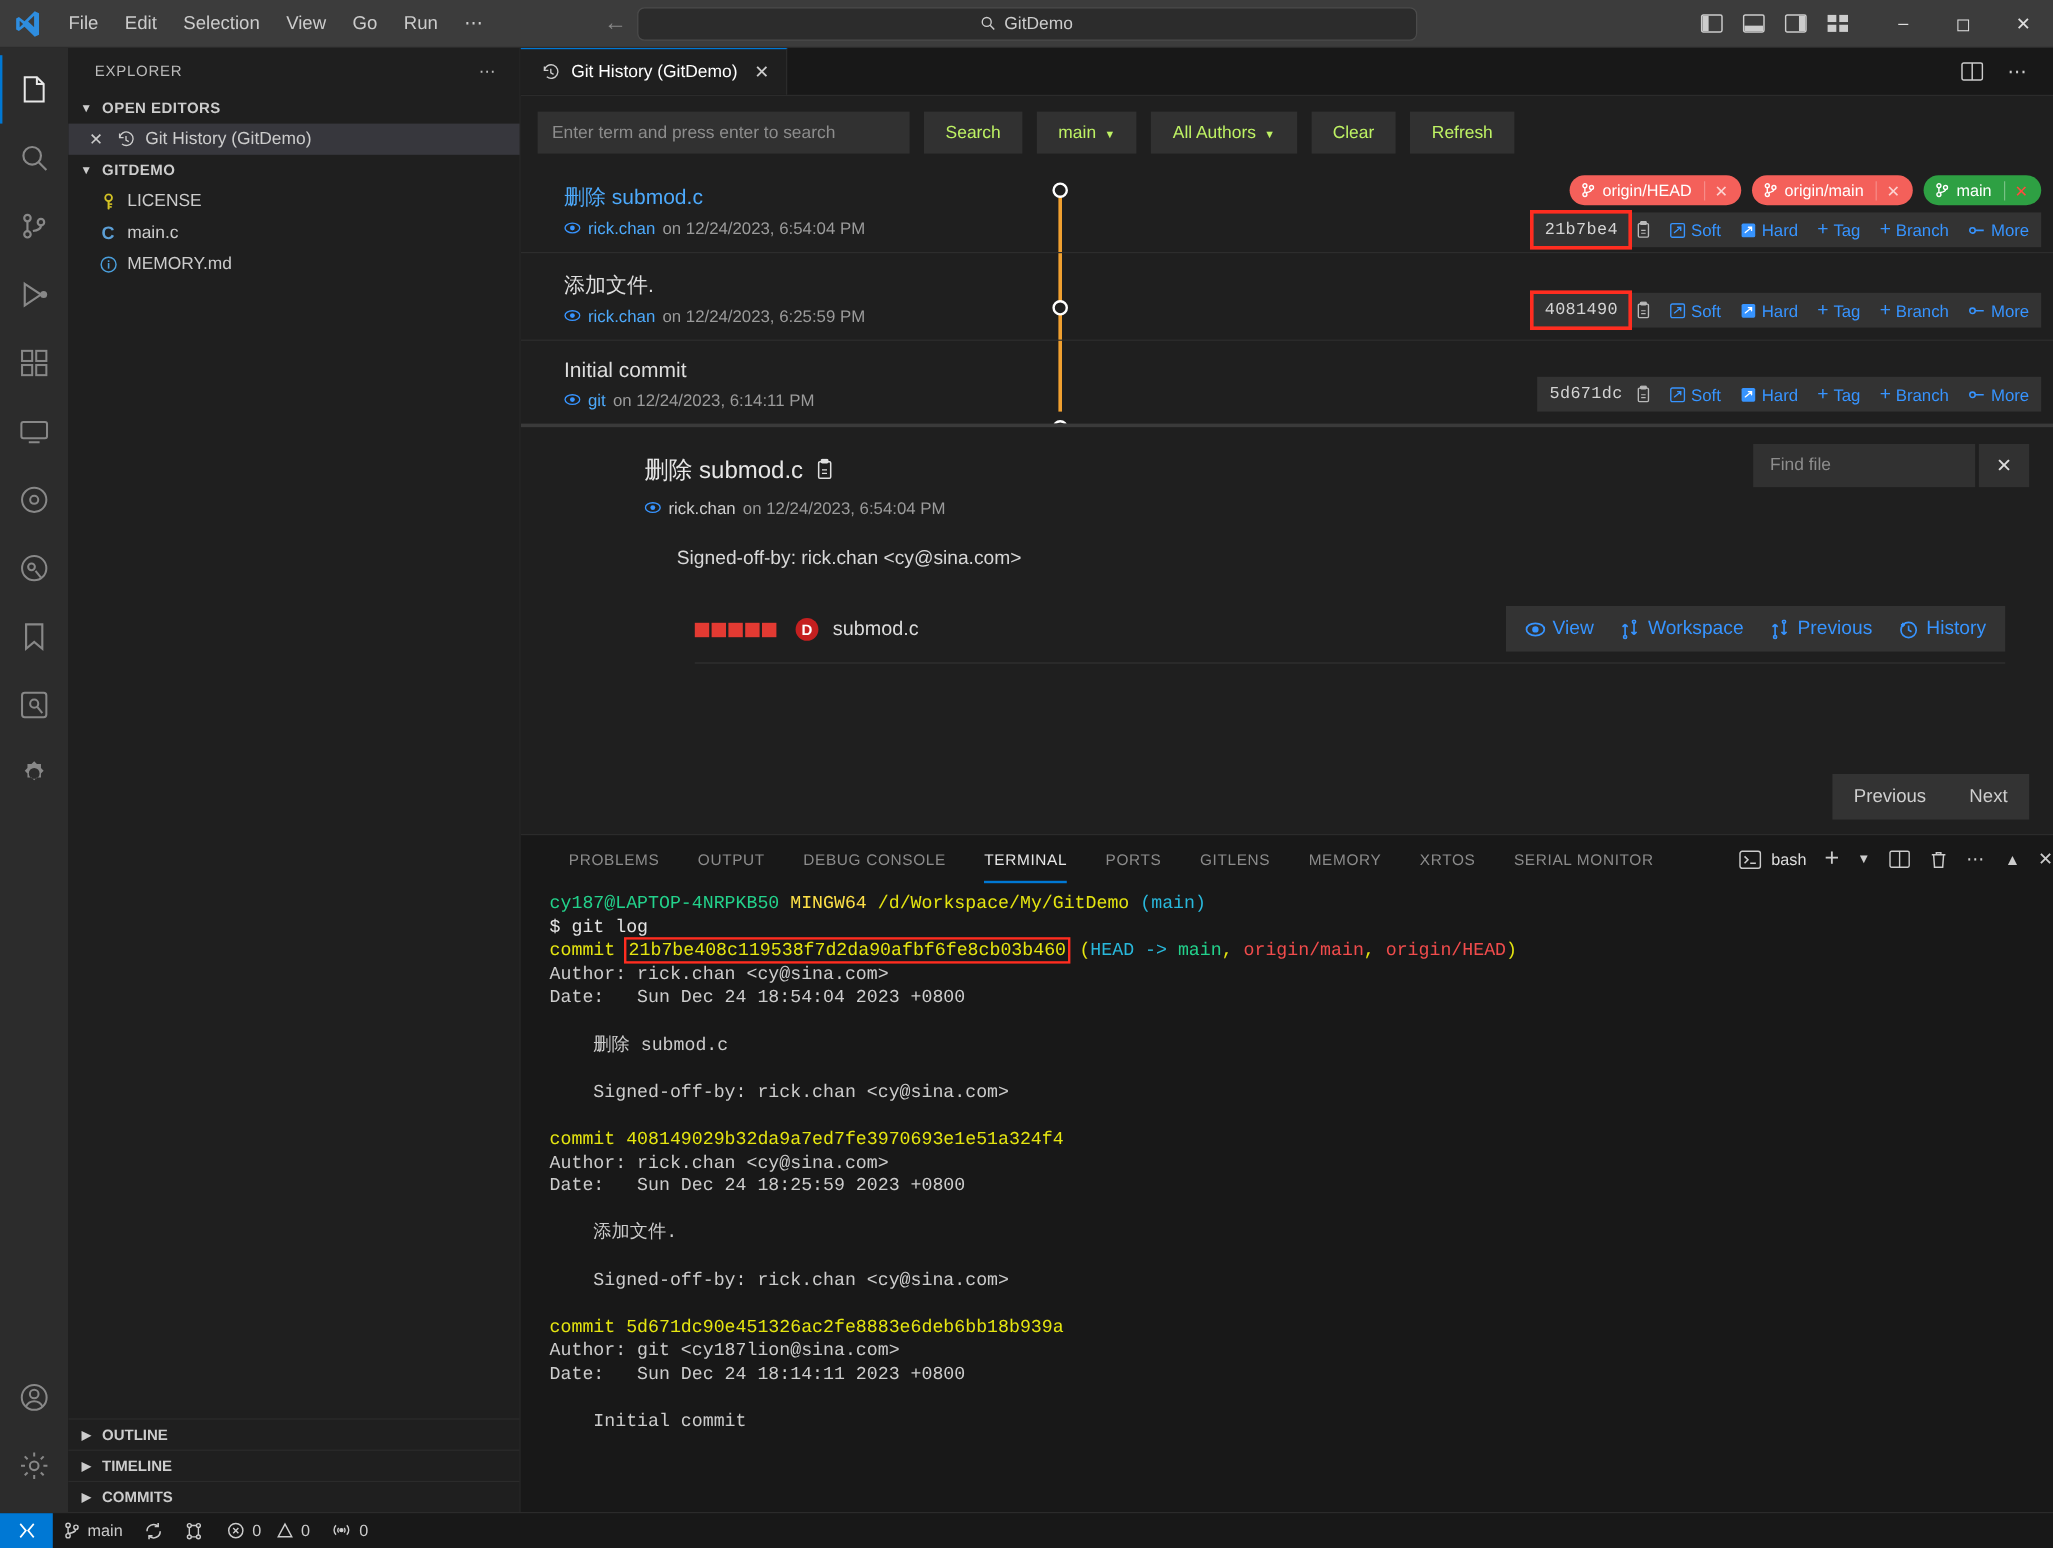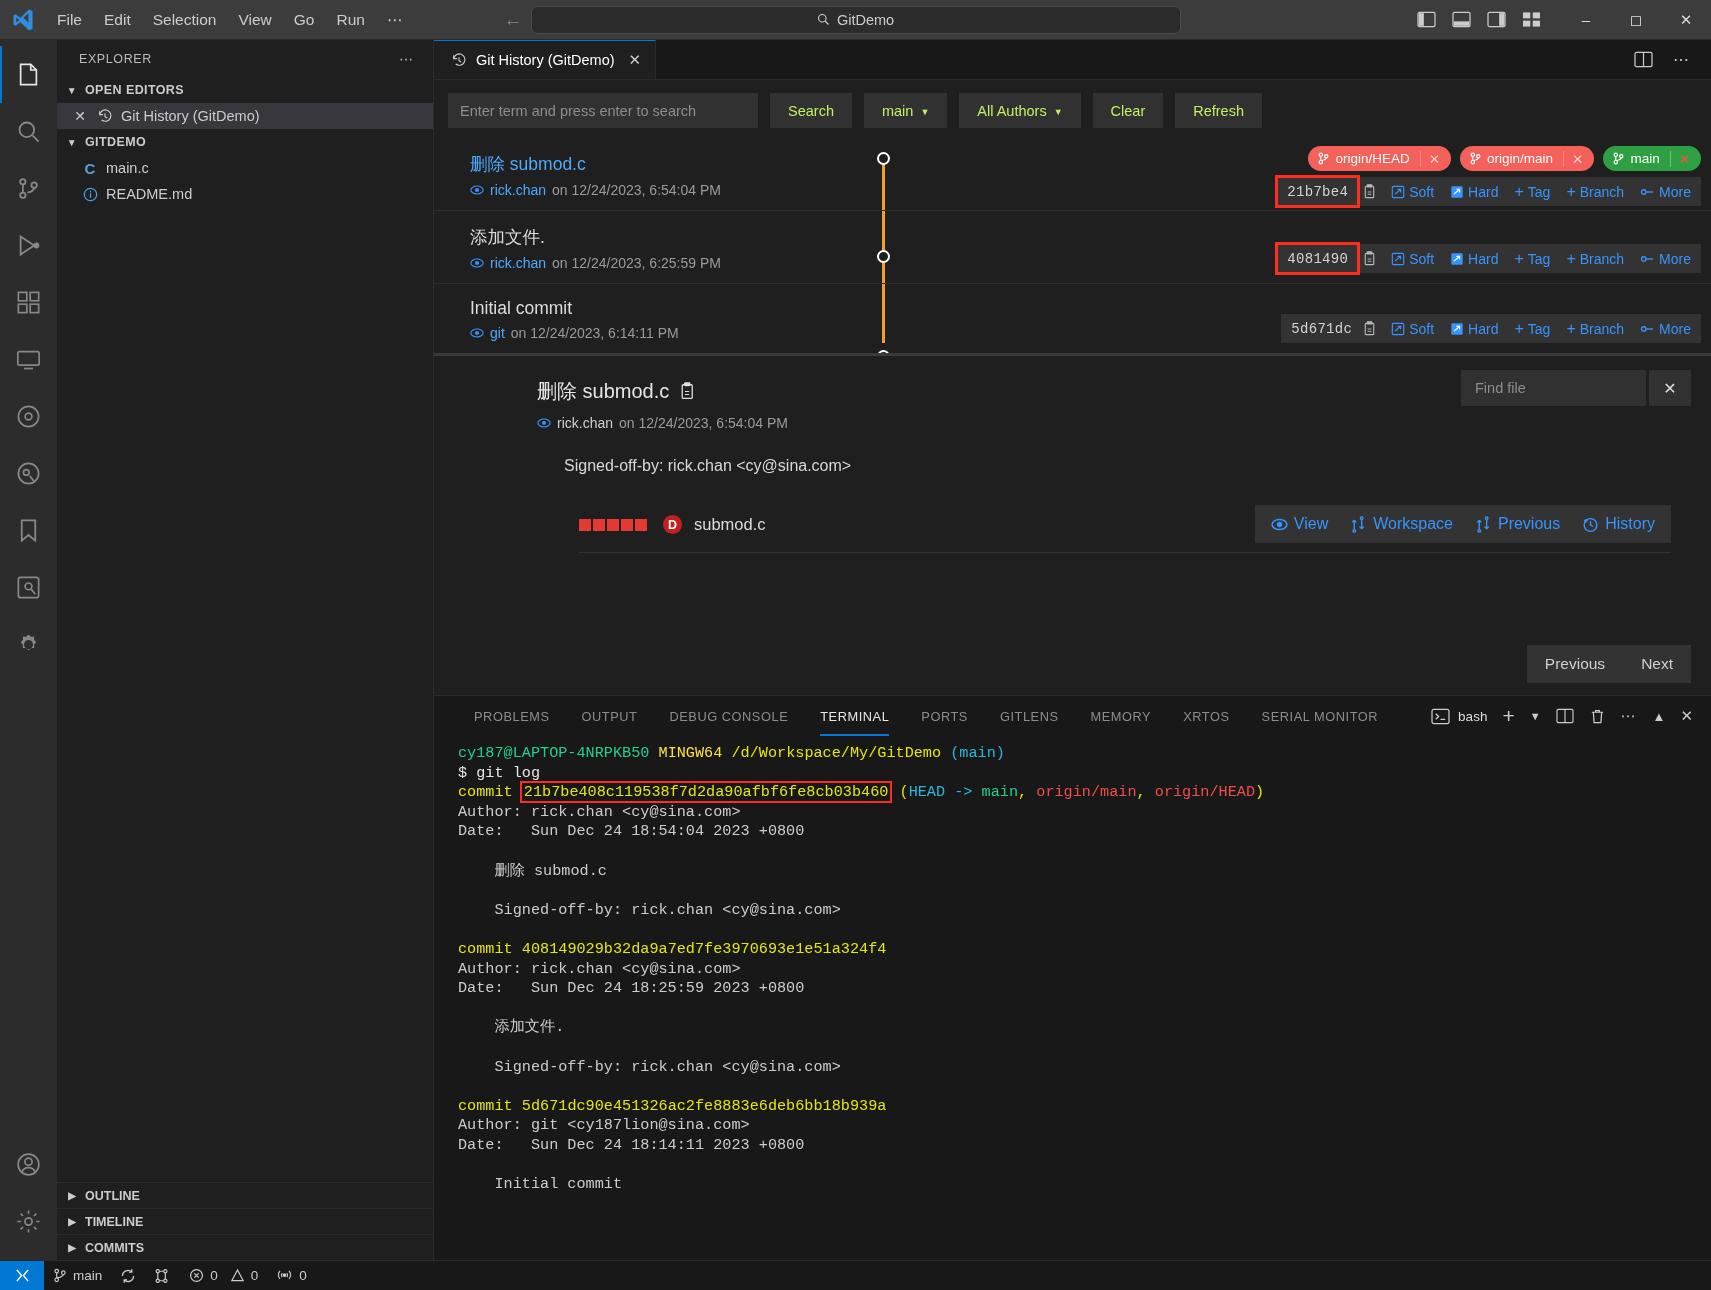--- a/index.html
+++ b/index.html
@@ -218,21 +218,21 @@
   }
   .panel-tabs { height: 40px; min-height: 40px; display: flex; align-items: stretch; padding-left: 24px; }
   .ptab {
     display: flex; align-items: center; font-size: 12.8px; letter-spacing: .55px;
     color: #8c8c8c; padding: 0 16px; position: relative; cursor: pointer;
   }
   .ptab.active { color: #e7e7e7; }
   .ptab.active::after {
     content: ''; position: absolute; left: 16px; right: 16px; bottom: 0; height: 2px; background: #0078d4;
   }
-  .panel-tools { margin-left: auto; display: flex; align-items: center; gap: 15px; padding-right: 18px; color: #ccc; font-size: 15px; }
+  .panel-tools { margin-left: auto; display: flex; align-items: center; gap: 15px; color: #ccc; font-size: 15px; }
   .shell-chip { display: flex; align-items: center; gap: 8px; font-size: 13.5px; color: #ddd; }
   .terminal {
     flex: 1; min-height: 0; overflow: hidden;
     font-family: "Liberation Mono", monospace; font-size: 15.2px; line-height: 19.6px;
     padding: 8px 0 0 24px; color: #cccccc; white-space: pre;
   }
   .t-green { color: #23d18b; }
   .t-purple { color: #fde047; }
   .t-yellow { color: #e5e510; }
   .t-cyan { color: #29b8db; }
@@ -425,32 +425,43 @@
           </svg>
       </span>
       <span>Git History (GitDemo)</span>
     </div>
 
     <div class="sb-section-head">
       <span class="chev">▼</span>
       <span>GITDEMO</span>
     </div>
     <div class="sb-row">
+      <span class="ficon">
+        <svg width="15" height="15" viewBox="0 0 16 16" fill="#d4c324">
+            <circle cx="8" cy="4" r="3" fill="none" stroke="#d4c324" stroke-width="1.6"></circle>
+            <rect x="7.1" y="6.5" width="1.8" height="8" rx="0.6"></rect>
+            <rect x="8.6" y="9" width="2.6" height="1.4"></rect>
+            <rect x="8.6" y="11.5" width="2.2" height="1.4"></rect>
+          </svg>
+      </span>
+      <span>LICENSE</span>
+    </div>
+    <div class="sb-row">
       <span class="ficon" style="color:#5c9fd6;font-weight:bold;font-size:15px">C</span>
       <span>main.c</span>
     </div>
     <div class="sb-row">
       <span class="ficon">
         <svg width="15" height="15" viewBox="0 0 16 16">
             <circle cx="8" cy="8" r="6.6" fill="none" stroke="#4a9edb" stroke-width="1.3"></circle>
             <rect x="7.3" y="6.6" width="1.4" height="5" fill="#4a9edb"></rect>
             <rect x="7.3" y="4.2" width="1.4" height="1.5" fill="#4a9edb"></rect>
           </svg>
       </span>
-      <span>README.md</span>
+      <span>MEMORY.md</span>
     </div>
 
     <div class="sb-bottom">
       <div class="sb-collapsed">
         <span class="chev">▶</span>
         <span>OUTLINE</span>
       </div>
       <div class="sb-collapsed">
         <span class="chev">▶</span>
         <span>TIMELINE</span>

